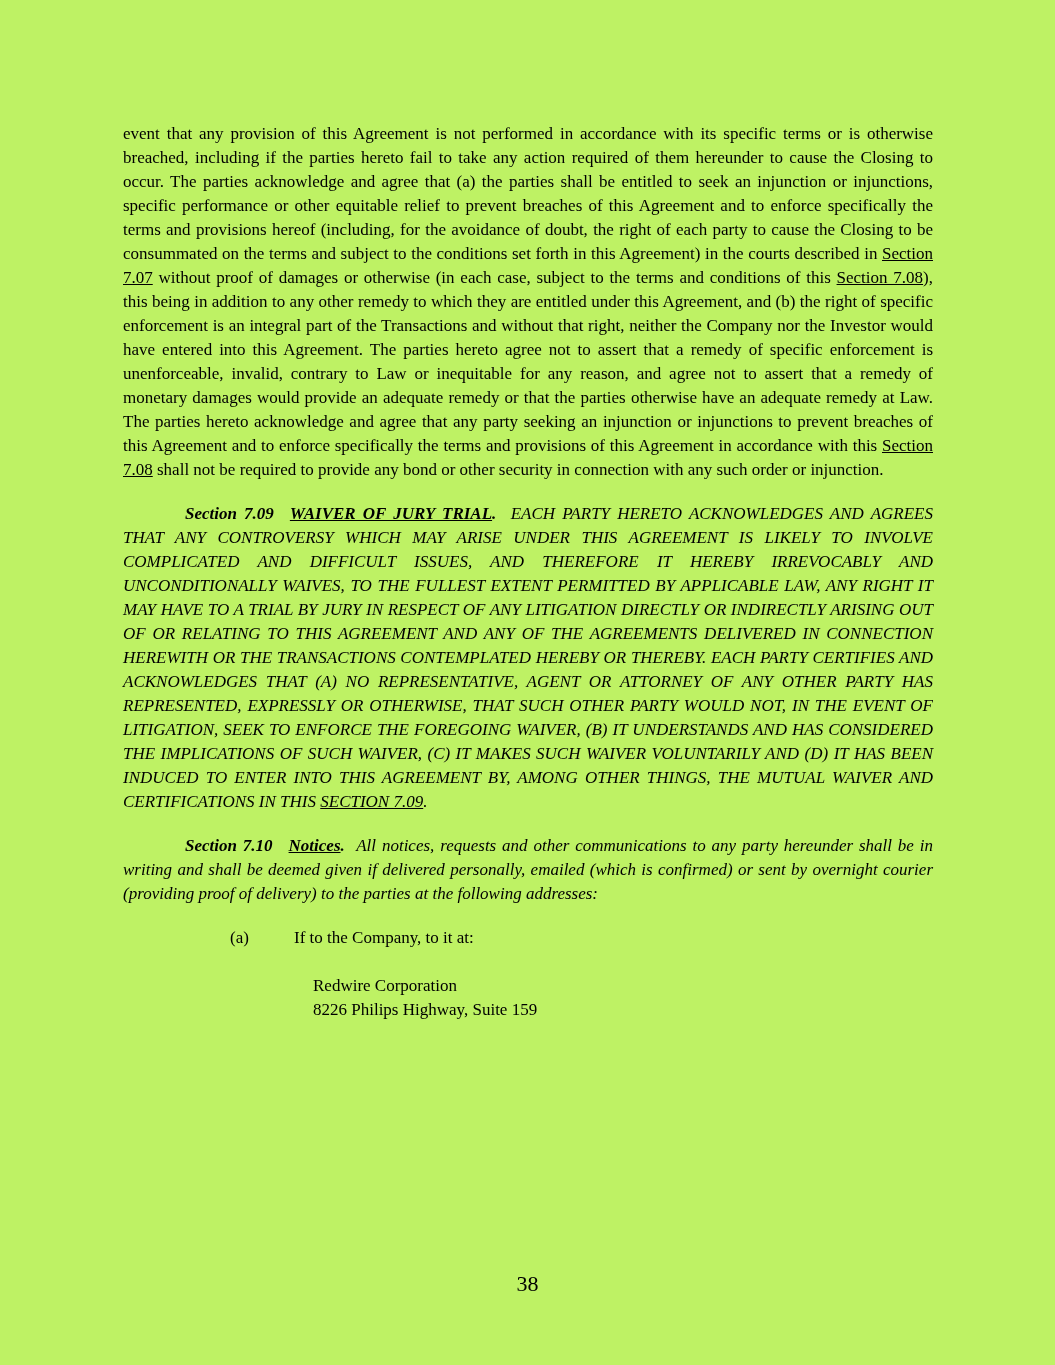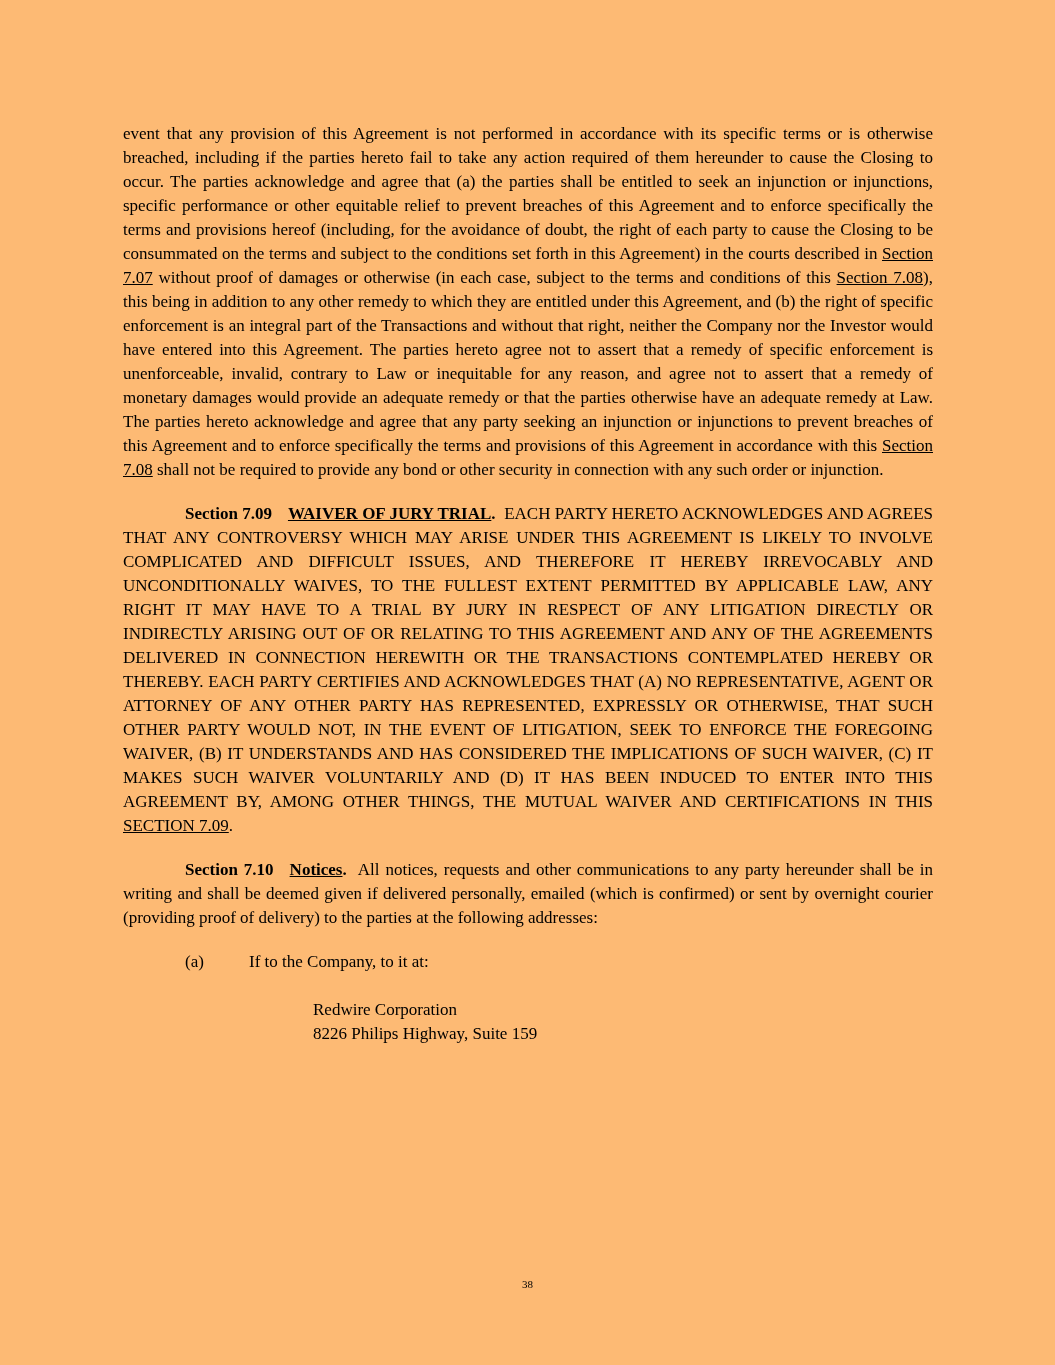--- a/index.html
+++ b/index.html
@@ -5,63 +5,64 @@
   html, body {
     margin: 0;
     padding: 0;
     background: #ffffff;
   }
   .page {
     position: relative;
     width: 1055px;
     height: 1365px;
     box-sizing: border-box;
-    background: #fdba74;
+    background: #bef264;
     color: #000000;
     font-family: "Liberation Serif", "DejaVu Serif", serif;
     font-size: 17px;
     line-height: 24px;
     overflow: hidden;
   }
   .content {
     position: absolute;
     left: 123px;
     top: 122px;
     width: 810px;
   }
   .para {
     margin: 0 0 20px 0;
     text-align: justify;
   }
   .para.indent {
     text-indent: 62px;
+    font-style: italic;
   }
   .b { font-weight: bold; }
   .u { text-decoration: underline; }
   .tab {
     display: inline-block;
     width: 16px;
   }
   .notice-item {
-    margin: 20px 0 0 62px;
+    margin: 20px 0 0 107px;
   }
   .notice-marker {
     display: inline-block;
     width: 64px;
   }
   .address-block {
     margin: 24px 0 0 190px;
   }
   .page-number {
     position: absolute;
     top: 1272px;
     left: 0;
     right: 0;
     text-align: center;
-    font-size: 11px;
+    font-size: 22px;
   }
 </style>
 </head>
 <body>
 
 <div class="page">
   <div class="content">
 
     <p class="para"><span class="">event that any provision of this Agreement is not performed in accordance with its specific terms or is otherwise breached, including if the parties hereto fail to take any action required of them hereunder to cause the Closing to occur. The parties acknowledge and agree that (a) the parties shall be entitled to seek an injunction or injunctions, specific performance or other equitable relief to prevent breaches of this Agreement and to enforce specifically the terms and provisions hereof (including, for the avoidance of doubt, the right of each party to cause the Closing to be consummated on the terms and subject to the conditions set forth in this Agreement) in the courts described in </span><span class="u">Section 7.07</span><span class=""> without proof of damages or otherwise (in each case, subject to the terms and conditions of this </span><span class="u">Section 7.08</span><span class="">), this being in addition to any other remedy to which they are entitled under this Agreement, and (b) the right of specific enforcement is an integral part of the Transactions and without that right, neither the Company nor the Investor would have entered into this Agreement. The parties hereto agree not to assert that a remedy of specific enforcement is unenforceable, invalid, contrary to Law or inequitable for any reason, and agree not to assert that a remedy of monetary damages would provide an adequate remedy or that the parties otherwise have an adequate remedy at Law. The parties hereto acknowledge and agree that any party seeking an injunction or injunctions to prevent breaches of this Agreement and to enforce specifically the terms and provisions of this Agreement in accordance with this </span><span class="u">Section 7.08</span><span class=""> shall not be required to provide any bond or other security in connection with any such order or injunction.</span></p>
 

